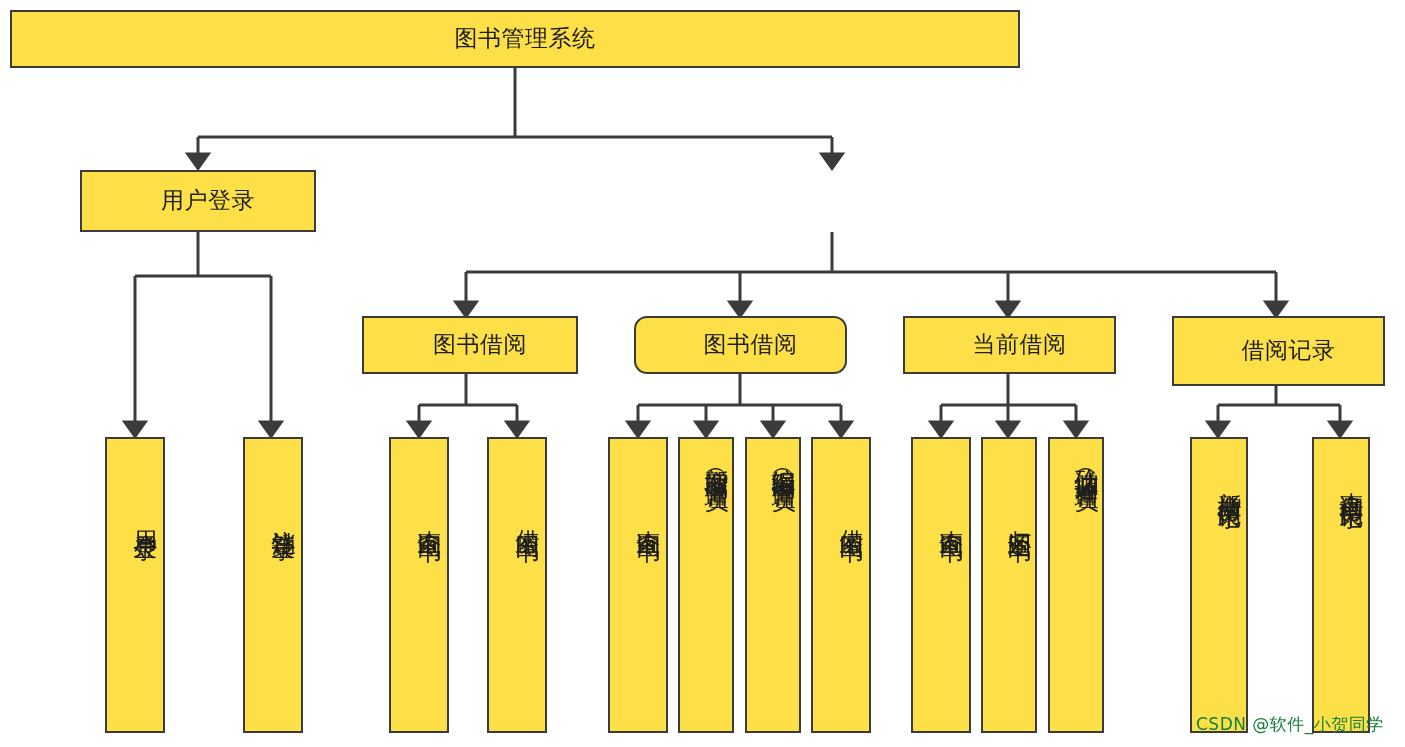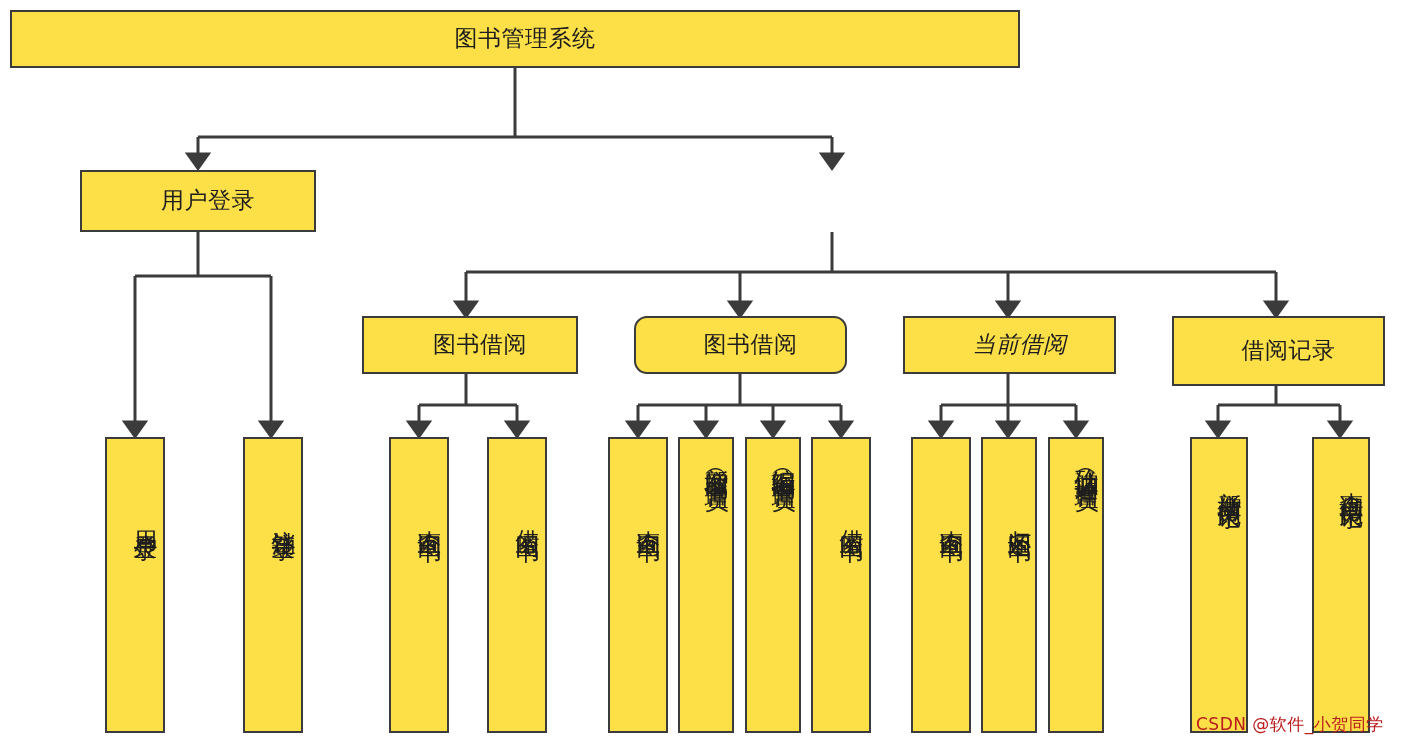--- a/index.html
+++ b/index.html
@@ -62,21 +62,21 @@
   .node.vert .node-label {
     writing-mode: vertical-rl;
     text-orientation: upright;
     font-size: 24px;
     line-height: 1.05;
     letter-spacing: 3px;
   }
   .watermark {
     position: absolute;
     font-size: 17px;
-    color: #b91c1c;
+    color: #15803d;
     white-space: nowrap;
     letter-spacing: 0.5px;
   }
 </style>
 </head>
 <body>
 
 <div id="diagram-root">
 
   <svg id="edges-layer" viewBox="0 0 1405 747" width="1405" height="747" xmlns="http://www.w3.org/2000/svg">
@@ -136,21 +136,21 @@
   <div class="node horiz" style="left:80px; top:170px; width:236px; height:62px;">
     <span class="node-label">用户登录</span>
   </div>
 
   <div class="node horiz" style="left:362px; top:316px; width:216px; height:58px;">
     <span class="node-label">图书借阅</span>
   </div>
   <div class="node horiz" style="left:634px; top:316px; width:213px; height:58px;border-radius:13px;">
     <span class="node-label">图书借阅</span>
   </div>
-  <div class="node horiz" style="left:903px; top:316px; width:213px; height:58px;font-style:italic;">
+  <div class="node horiz" style="left:903px; top:316px; width:213px; height:58px;">
     <span class="node-label">当前借阅</span>
   </div>
   <div class="node horiz" style="left:1172px; top:316px; width:213px; height:70px;">
     <span class="node-label">借阅记录</span>
   </div>
 
   <div class="node vert" style="left:105px; top:437px; width:60px; height:296px; padding-top:72px;">
     <span class="node-label">用户登录</span>
   </div>
   <div class="node vert" style="left:243px; top:437px; width:60px; height:296px; padding-top:72px;">

